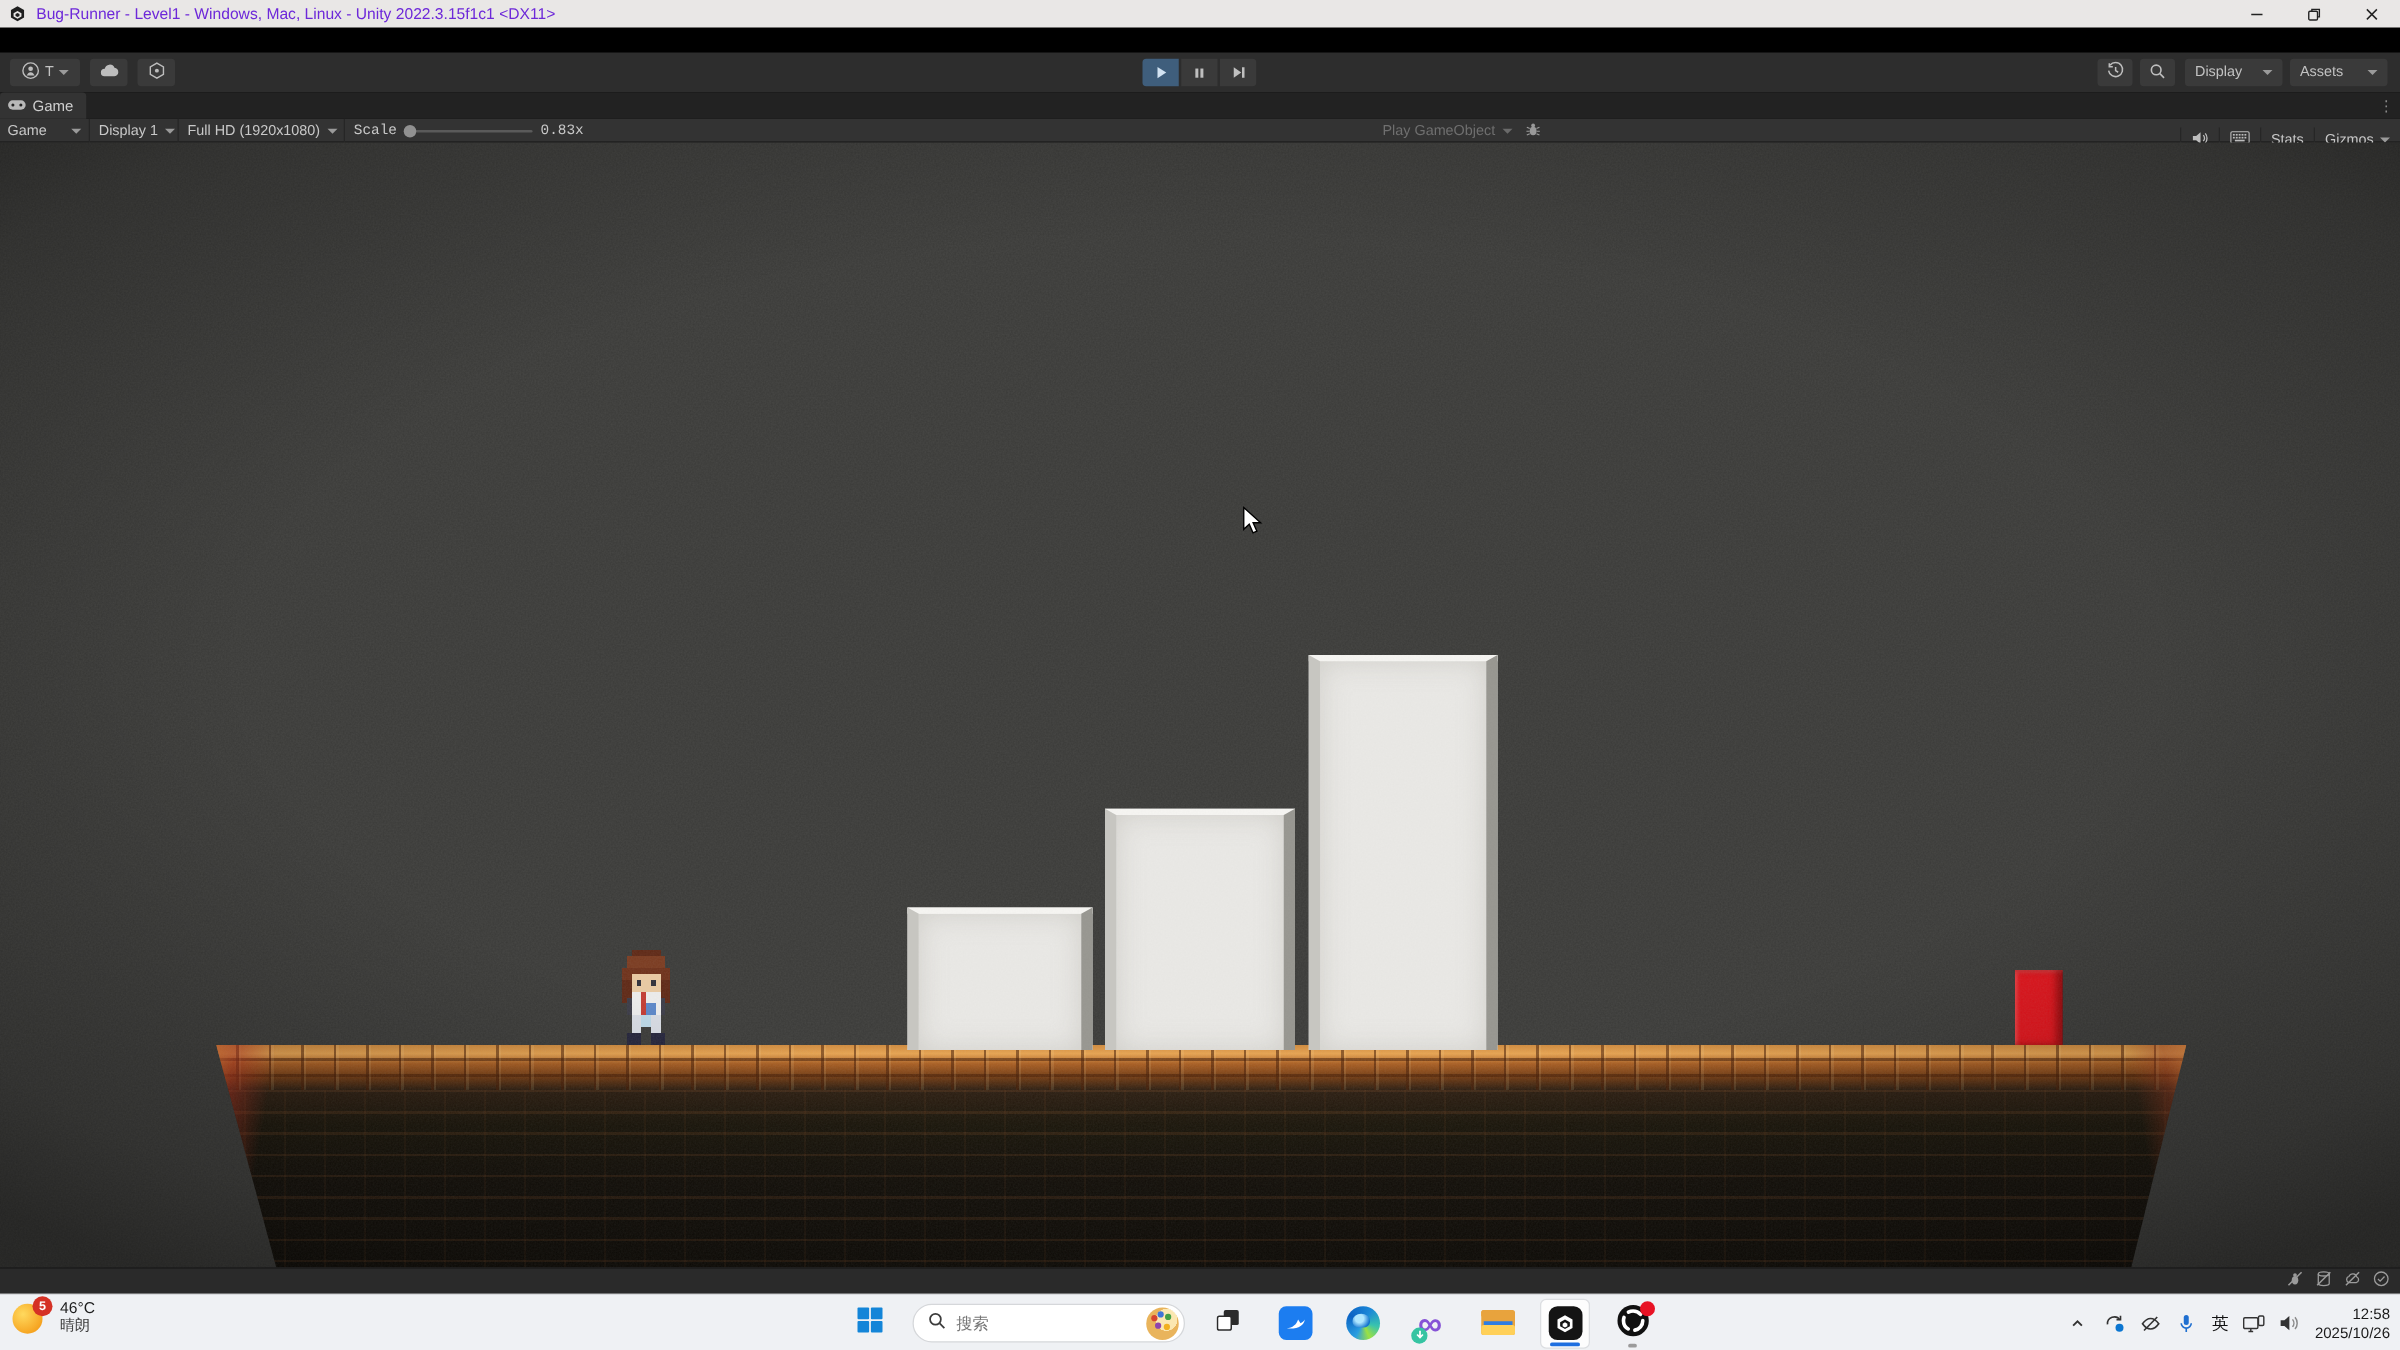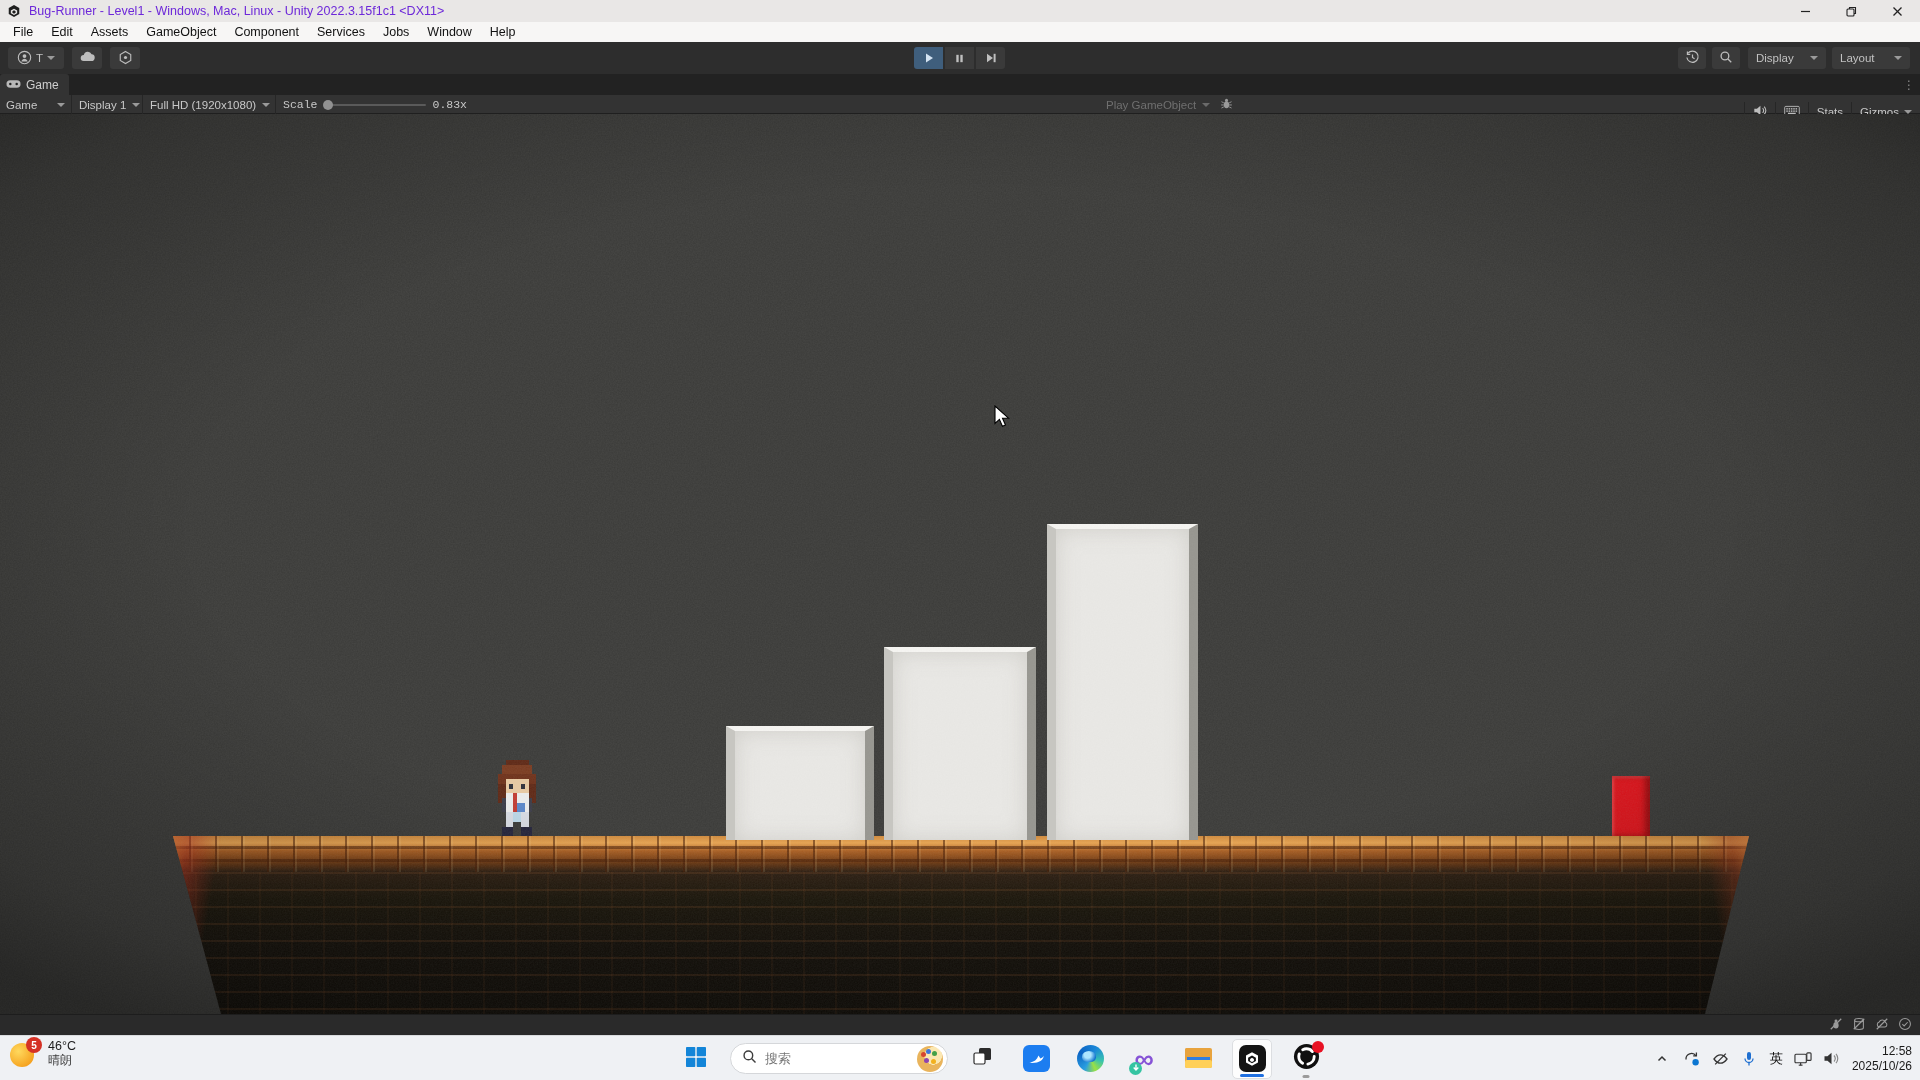--- a/index.html
+++ b/index.html
@@ -144,31 +144,20 @@
       </div>
       <div class="win-btn">
         <svg width="11" height="11" viewBox="0 0 11 11" stroke="#222" stroke-width="1.2">
             <line x1="1.5" y1="1.5" x2="9.5" y2="9.5"></line>
             <line x1="9.5" y1="1.5" x2="1.5" y2="9.5"></line>
           </svg>
       </div>
     </div>
   </div>
 
-  <div class="menu-bar">
-    <span class="menu-item">File</span>
-    <span class="menu-item">Edit</span>
-    <span class="menu-item">Assets</span>
-    <span class="menu-item">GameObject</span>
-    <span class="menu-item">Component</span>
-    <span class="menu-item">Services</span>
-    <span class="menu-item">Jobs</span>
-    <span class="menu-item">Window</span>
-    <span class="menu-item">Help</span>
-  </div>
 
   <div class="unity-toolbar">
     <div class="tb-btn" style="left:8px; width:56px;">
       <span>
         <svg width="15" height="15" viewBox="0 0 16 16" fill="none" stroke="#bdbdbd" stroke-width="1.2">
             <circle cx="8" cy="8" r="6.6"></circle>
             <circle cx="8" cy="6.4" r="2" fill="#bdbdbd" stroke="none"></circle>
             <path d="M4.6 12.2c.8-1.9 2-2.9 3.4-2.9s2.6 1 3.4 2.9" fill="#bdbdbd" stroke="none"></path>
           </svg>
       </span>
@@ -226,21 +215,21 @@
             <circle cx="6.8" cy="6.8" r="4.4"></circle>
             <line x1="10.2" y1="10.2" x2="14" y2="14"></line>
           </svg>
       </span>
     </div>
     <div class="tb-btn" style="left:1748px; width:78px; justify-content:space-between; padding:0 8px;">
       <span>Display</span>
       <span class="caret"></span>
     </div>
     <div class="tb-btn" style="left:1832px; width:78px; justify-content:space-between; padding:0 8px;">
-      <span>Layout</span>
+      <span>Assets</span>
       <span class="caret"></span>
     </div>
   </div>
 
   <div class="tab-row">
     <div class="tab">
       <span>
         <svg width="15" height="10" viewBox="0 0 16 10">
             <rect x="0.5" y="1" width="15" height="8" rx="4" fill="#b8b8b8"></rect>
             <circle cx="4.6" cy="5" r="1.3" fill="#222"></circle>

